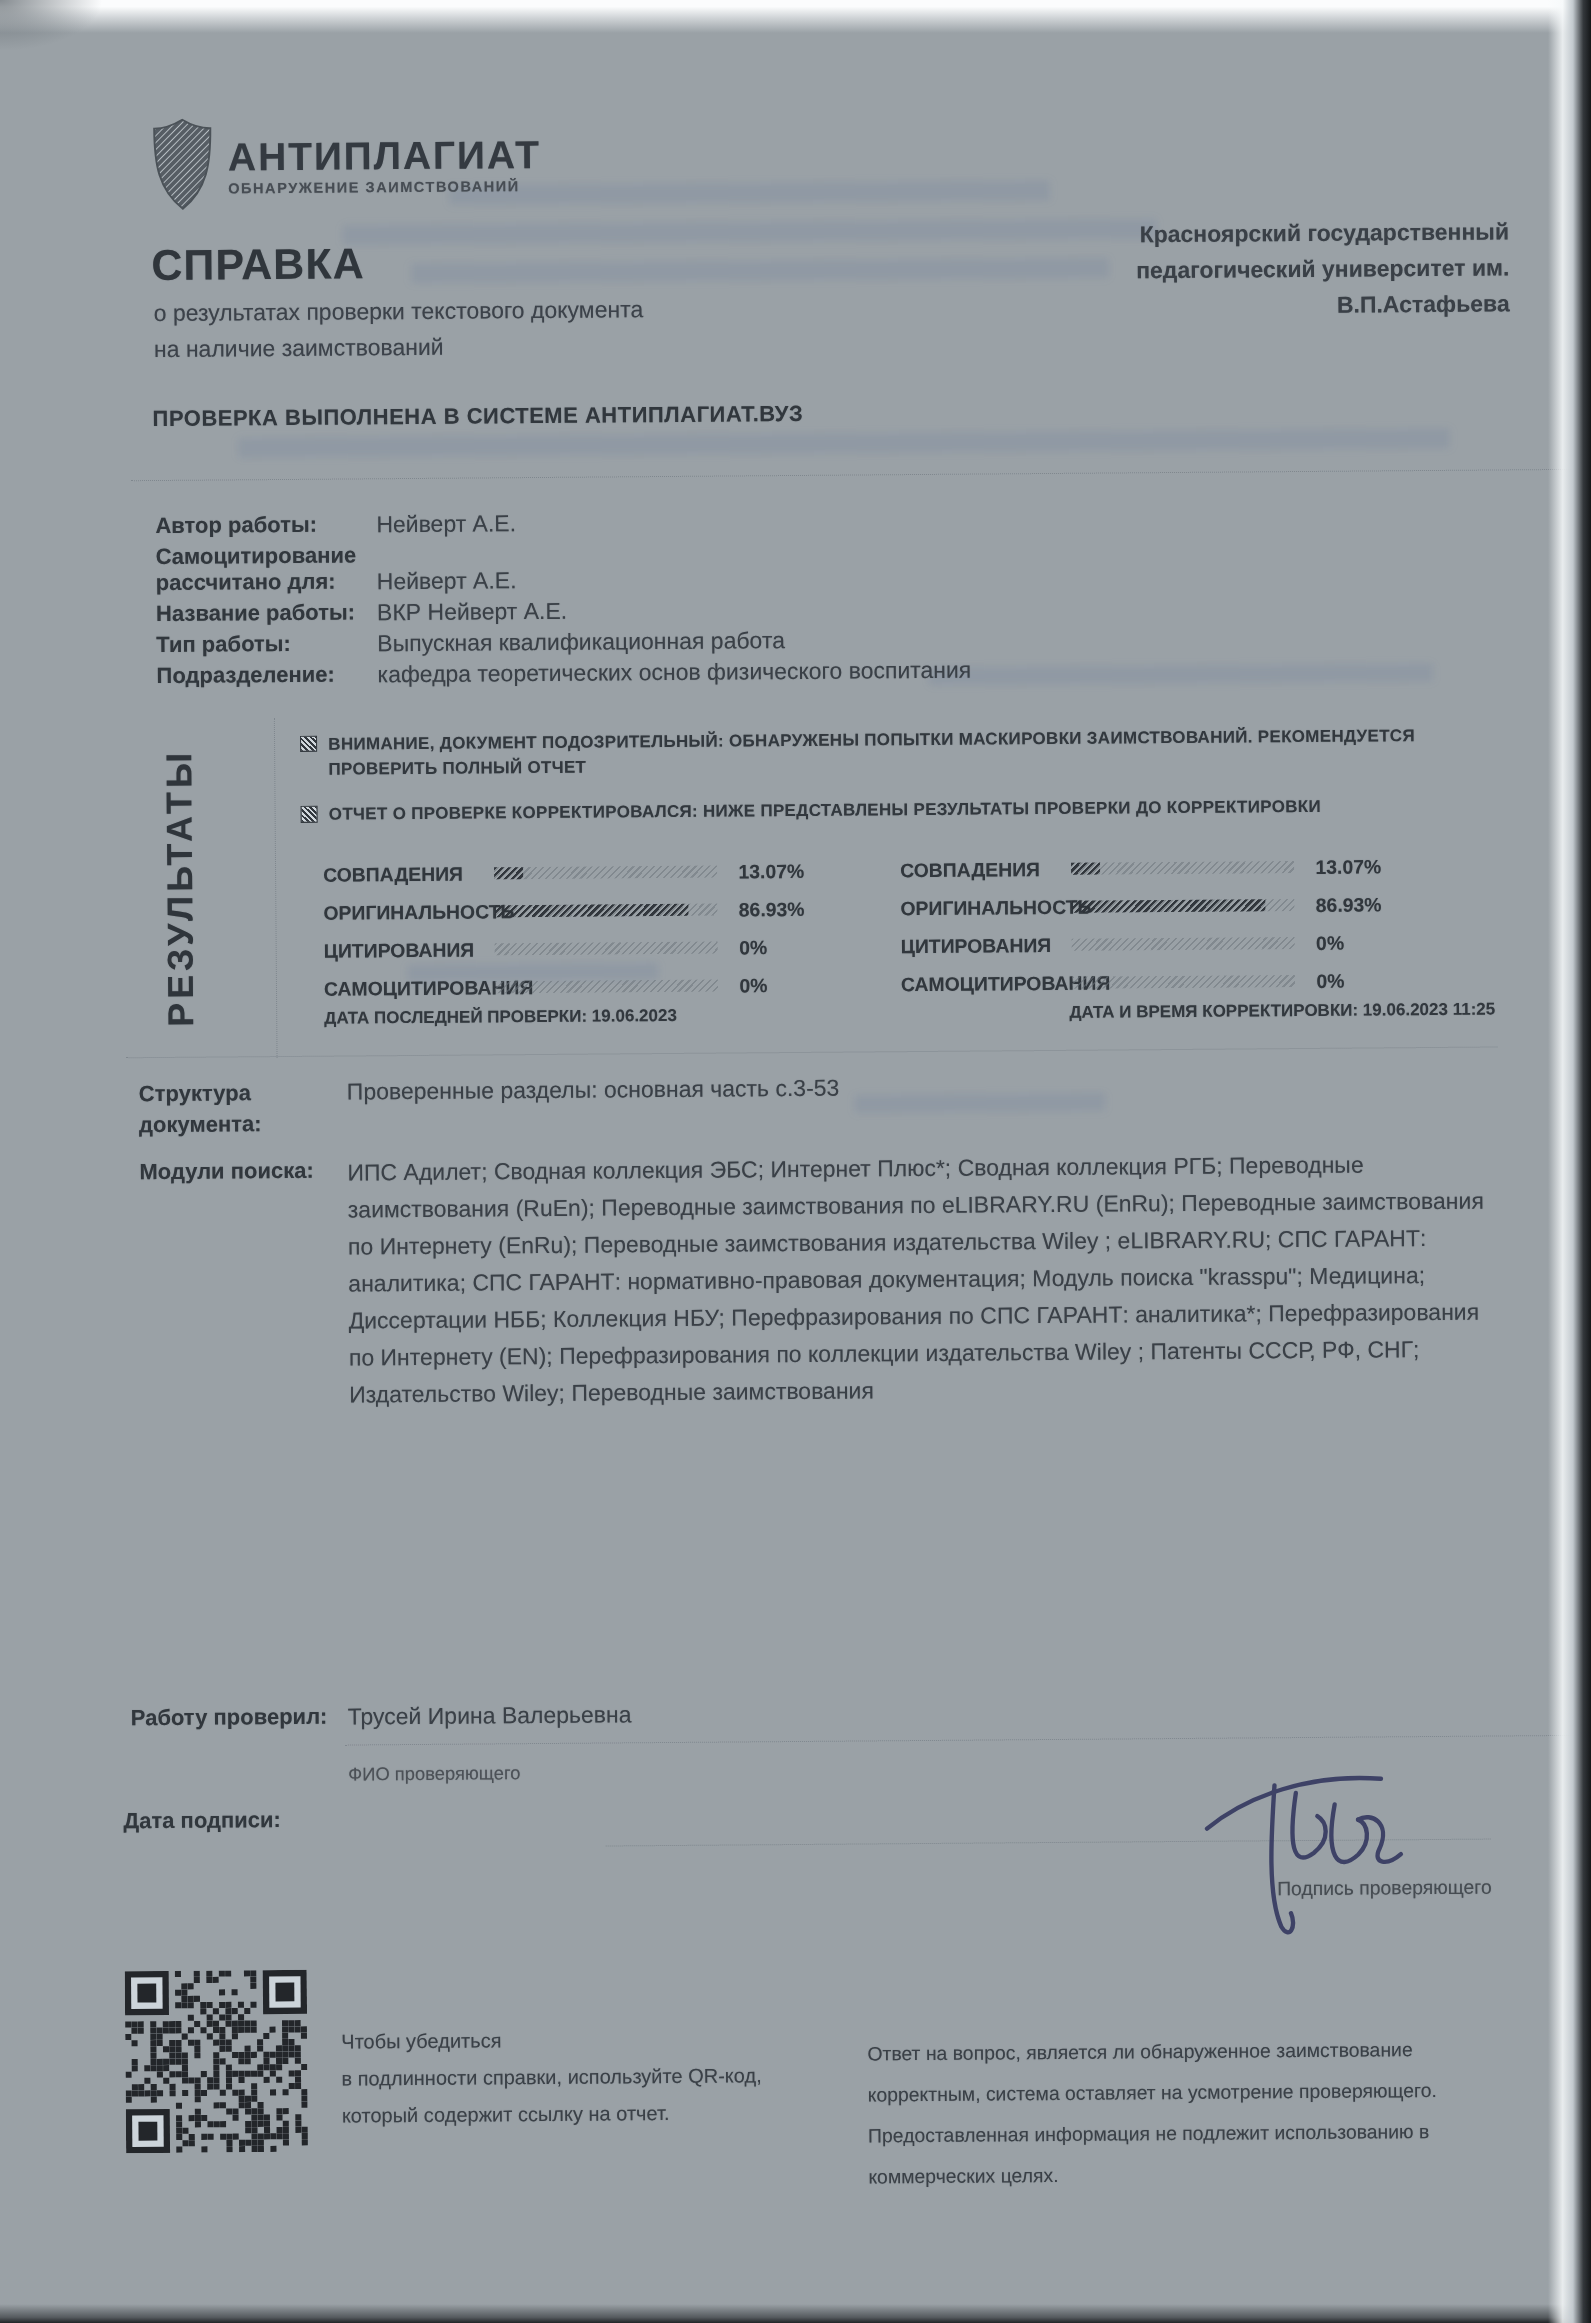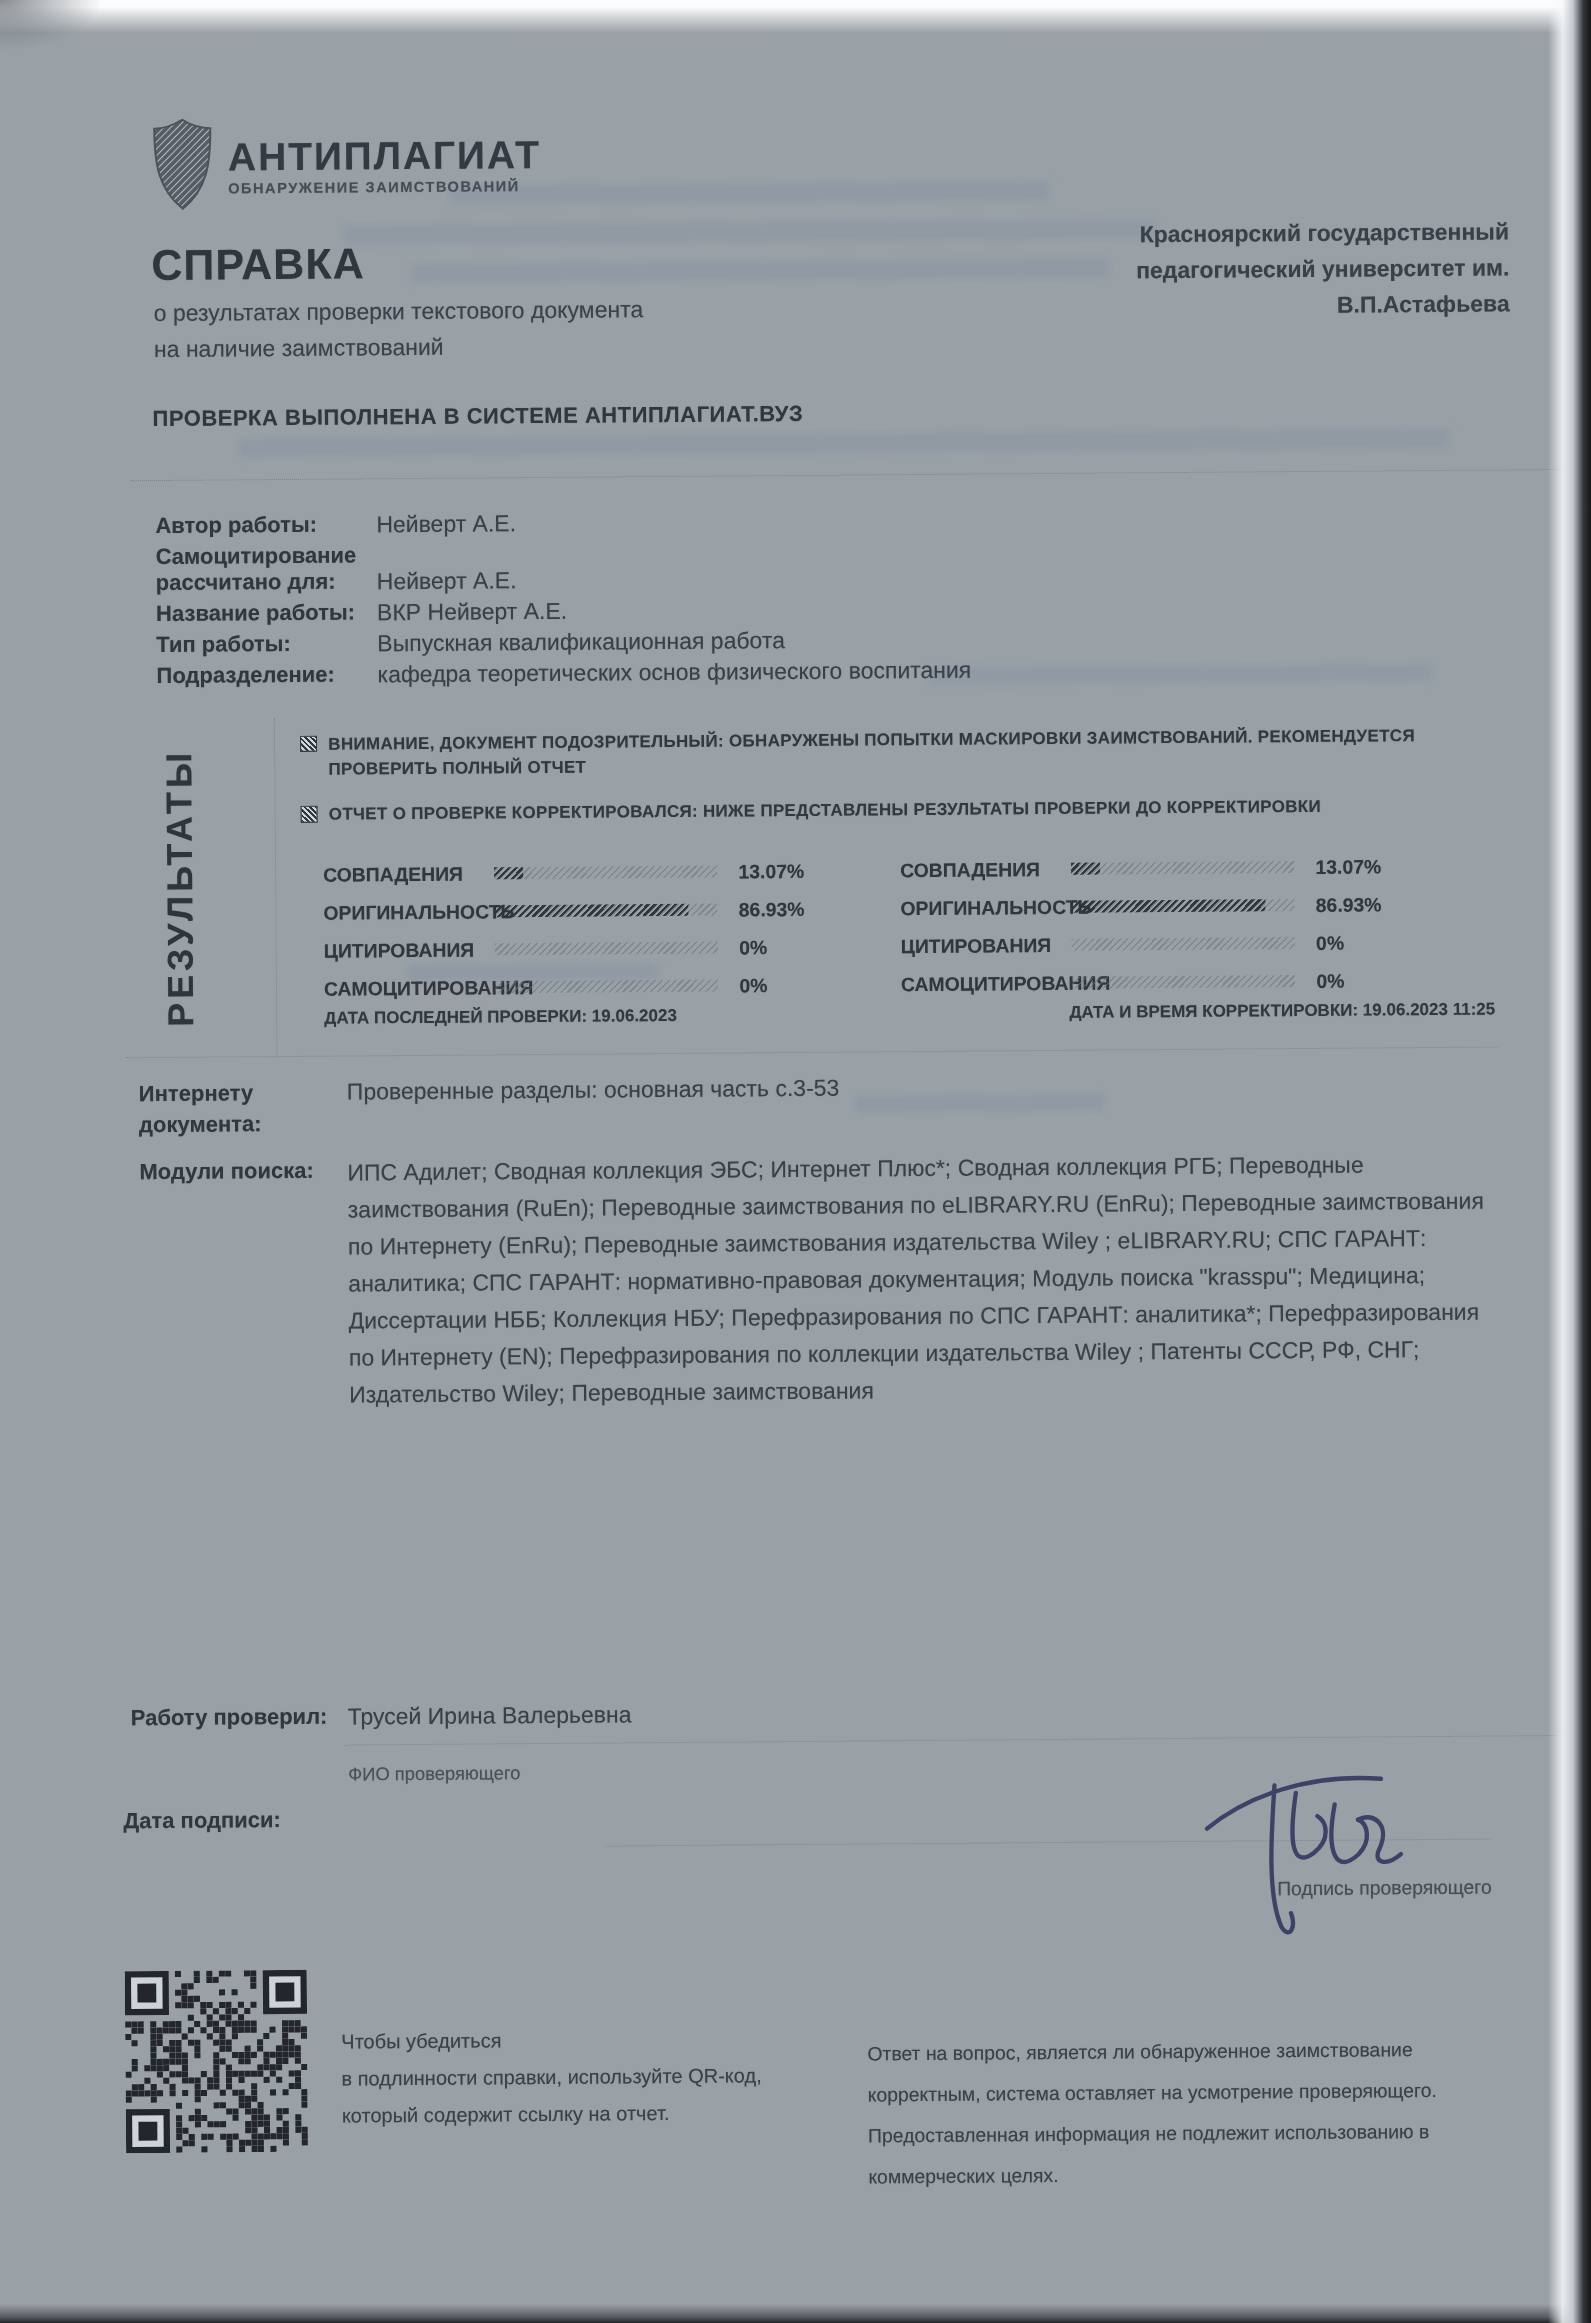--- a/index.html
+++ b/index.html
@@ -222,21 +222,21 @@
       <div class="mbar">
           <span class="mbar-fill" style="width: 0%;"></span>
         </div>
       <div class="mvalue soft">0%</div>
     </div>
 
     <div class="abs date-left soft">ДАТА ПОСЛЕДНЕЙ ПРОВЕРКИ: 19.06.2023</div>
     <div class="abs date-right soft">ДАТА И ВРЕМЯ КОРРЕКТИРОВКИ: 19.06.2023 11:25</div>
     <div class="abs dotline sep2"></div>
 
-    <div class="abs slabel structure-label pre soft">Интернету
+    <div class="abs slabel structure-label pre soft">Структура
 документа:</div>
     <div class="abs structure-value soft">Проверенные разделы: основная часть с.3-53</div>
     <div class="abs slabel modules-label soft">Модули поиска:</div>
     <div class="abs modules-value soft">ИПС Адилет; Сводная коллекция ЭБС; Интернет Плюс*; Сводная коллекция РГБ; Переводные заимствования (RuEn); Переводные заимствования по eLIBRARY.RU (EnRu); Переводные заимствования по Интернету (EnRu); Переводные заимствования издательства Wiley ; eLIBRARY.RU; СПС ГАРАНТ: аналитика; СПС ГАРАНТ: нормативно-правовая документация; Модуль поиска "krasspu"; Медицина; Диссертации НББ; Коллекция НБУ; Перефразирования по СПС ГАРАНТ: аналитика*; Перефразирования по Интернету (EN); Перефразирования по коллекции издательства Wiley ; Патенты СССР, РФ, СНГ; Издательство Wiley; Переводные заимствования</div>
 
     <div class="abs rev-label soft">Работу проверил:</div>
     <div class="abs rev-name soft">Трусей Ирина Валерьевна</div>
     <div class="abs dotline rev-dotline"></div>
     <div class="abs rev-caption soft">ФИО проверяющего</div>
 

